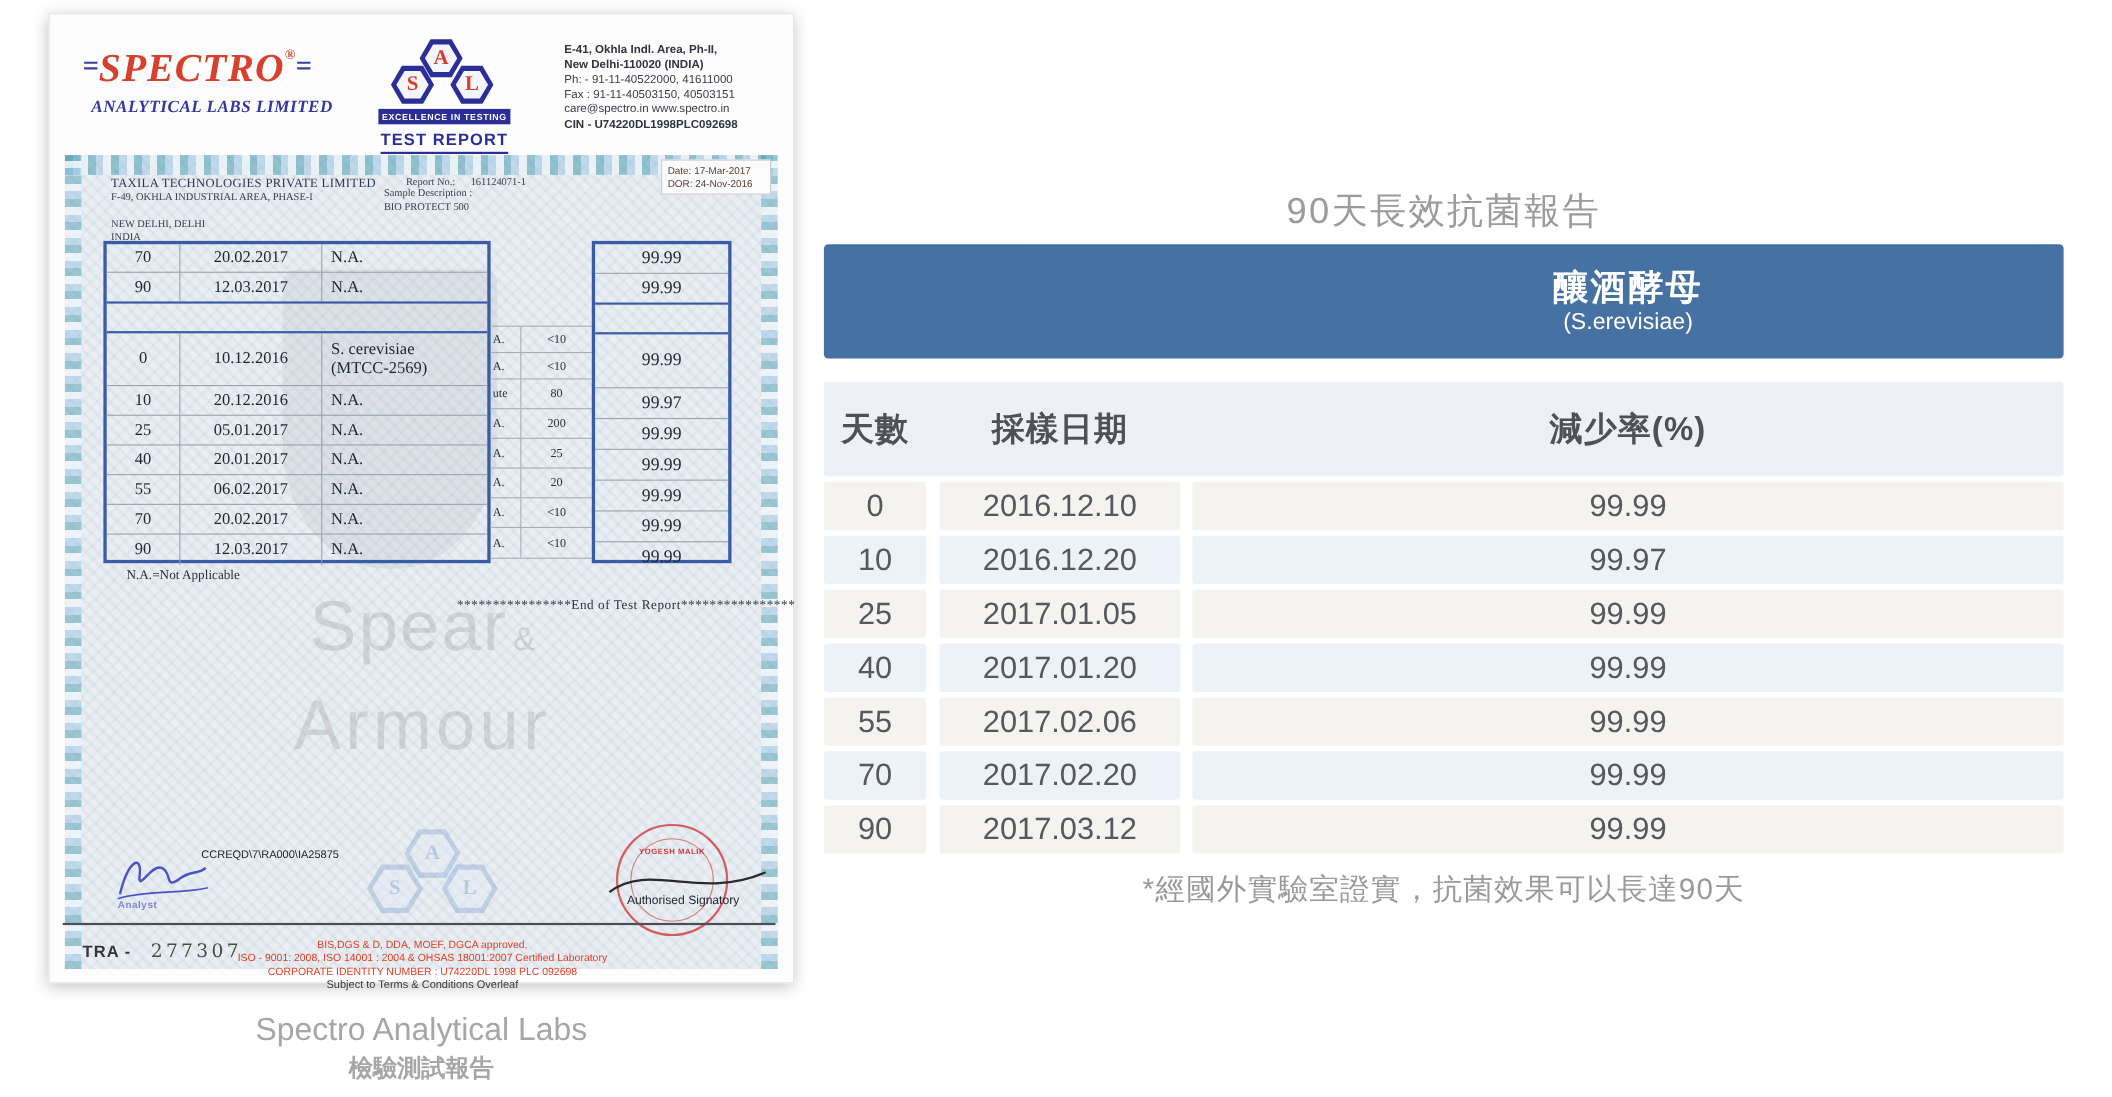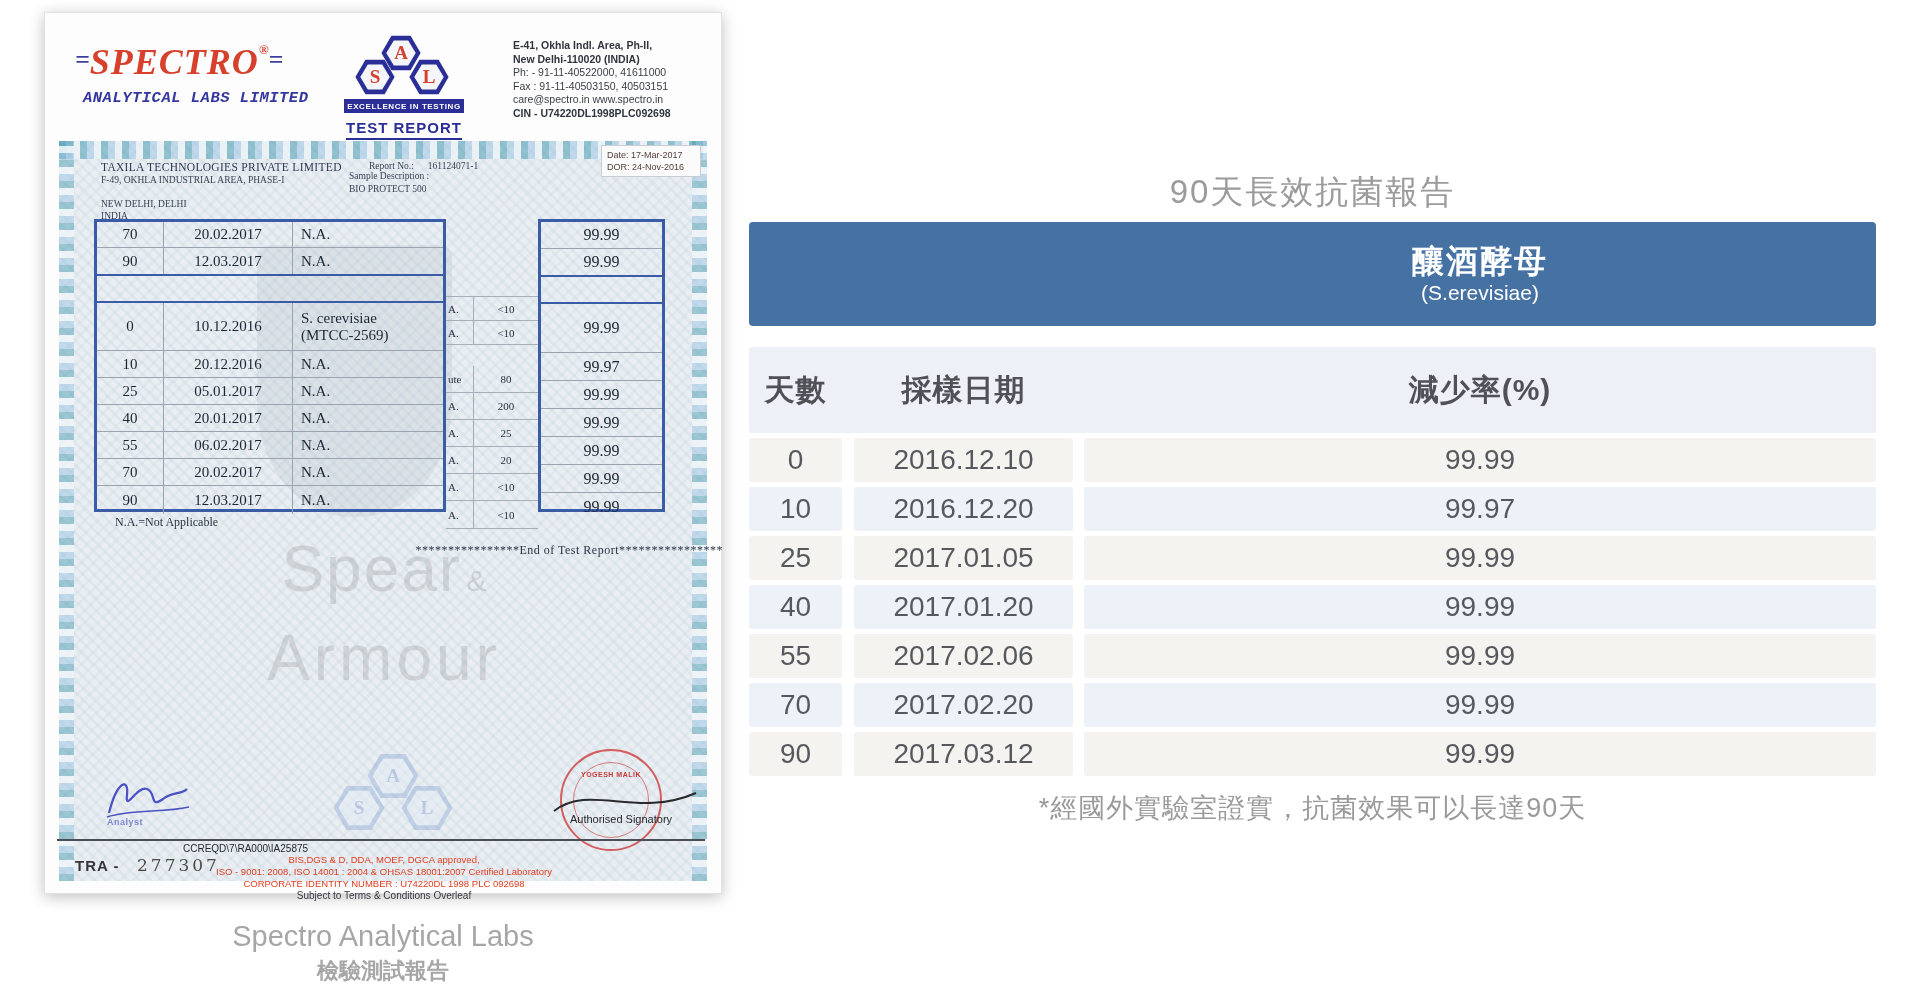--- a/index.html
+++ b/index.html
@@ -13,21 +13,21 @@
          background-image:repeating-linear-gradient(45deg,rgba(110,150,200,.08) 0 3px,rgba(0,0,0,0) 3px 8px),
                           repeating-linear-gradient(-45deg,rgba(70,170,160,.06) 0 3px,rgba(0,0,0,0) 3px 9px);}
   .gband{position:absolute;background-image:repeating-linear-gradient(90deg,rgba(40,140,165,.45) 0 7px,rgba(130,185,225,.40) 7px 14px,rgba(235,243,247,.8) 14px 21px);}
   .gside{position:absolute;width:15px;top:128px;bottom:12px;background-image:repeating-linear-gradient(0deg,rgba(40,140,165,.40) 0 7px,rgba(130,185,225,.38) 7px 14px,rgba(238,244,248,.85) 14px 21px);}
 
   
   .brand{position:absolute;left:30px;top:28px;font-family:"Liberation Serif",serif;font-style:italic;font-weight:bold;}
   .brand .nm{font-size:36px;color:#d6402c;letter-spacing:1px;}
   .brand .eq{font-size:26px;color:#3b3e9e;vertical-align:6px;}
   .brand .reg{font-size:13px;color:#d6402c;vertical-align:20px;}
-  .brand-sub{position:absolute;left:38px;top:76px;font-family:Liberation Mono, monospace;
+  .brand-sub{position:absolute;left:38px;top:76px;font-family:Liberation Serif, serif;
              font-style:italic;font-weight:bold;font-size:15.5px;color:#34379e;letter-spacing:.5px;}
   .hex{position:absolute;clip-path:polygon(26% 2%,74% 2%,99% 50%,74% 98%,26% 98%,1% 50%);background:#2b2e96;}
   .hex .hin{position:absolute;inset:5px;clip-path:polygon(26% 2%,74% 2%,99% 50%,74% 98%,26% 98%,1% 50%);
             background:#f5f6fa;display:flex;align-items:center;justify-content:center;
             font-family:"Liberation Serif",serif;font-weight:bold;font-size:19px;color:#d6402c;}
   .salbanner{position:absolute;left:299px;top:86px;width:120px;height:14px;background:#2b2e96;color:#fff;
              font-size:8px;font-weight:bold;letter-spacing:.6px;display:flex;align-items:center;justify-content:center;}
   .testreport{position:absolute;left:299px;top:106px;width:120px;text-align:center;}
   .testreport span{font-size:15px;font-weight:bold;color:#2b2e96;letter-spacing:1px;border-bottom:2.5px solid #2b2e96;padding-bottom:2px;}
   .addr{position:absolute;left:468px;top:26px;font-size:10.5px;line-height:13.5px;color:#3a3d46;}
@@ -75,21 +75,21 @@
   .spearwm{position:absolute;left:0;top:520px;width:678px;text-align:center;color:rgba(110,110,110,.20);
            font-family:"Liberation Sans",sans-serif;font-weight:300;line-height:72px;}
   .spearwm .w1{font-size:64px;letter-spacing:2px;margin-top:12px;}
   .spearwm .amp{font-size:30px;}
   .spearwm .w2{font-size:64px;letter-spacing:4px;display:block;}
   .wmhexwrap{position:absolute;left:282px;top:740px;width:130px;height:92px;opacity:.45;}
 
   
   .sig{position:absolute;left:58px;top:756px;}
   .analystlbl{position:absolute;left:62px;top:804px;font-size:9px;color:rgba(70,80,190,.65);font-weight:bold;letter-spacing:.5px;}
-  .sigcode{position:absolute;left:138px;top:830px;font-size:10px;color:#23262c;}
+  .sigcode{position:absolute;left:138px;top:759px;font-size:10px;color:#23262c;}
   .stamp{position:absolute;left:515px;top:736px;width:102px;height:102px;border:2px solid rgba(205,45,45,.75);
          border-radius:50%;box-sizing:border-box;}
   .stamp .in{position:absolute;inset:11px;border:1.5px solid rgba(205,45,45,.6);border-radius:50%;}
   .stampname{position:absolute;left:0;top:20px;width:100%;text-align:center;font-size:7px;color:rgba(200,40,40,.9);font-weight:bold;letter-spacing:.5px;}
   .authsig{position:absolute;left:501px;top:800px;width:150px;text-align:center;font-size:11px;color:#23262c;}
   .authswoosh{position:absolute;left:505px;top:768px;}
   .footline{position:absolute;left:12px;top:826px;width:648px;height:2px;background:#4c4e55;}
   .tralbl{position:absolute;left:30px;top:844px;font-size:15px;font-weight:bold;color:#33343a;letter-spacing:1px;}
   .tranum{position:absolute;left:92px;top:842px;font-family:"DejaVu Serif",serif;font-size:17px;color:#4c4c46;letter-spacing:3px;}
   .redlines{position:absolute;left:19px;top:841px;width:640px;text-align:center;font-size:9.5px;line-height:12px;color:#e23c20;}
@@ -232,21 +232,21 @@
 
     <div class="midstrip">
       <div class="mrow" style="height:24px;">
           <div class="ml">A.</div>
           <div class="mr">&lt;10</div>
         </div>
       <div class="mrow" style="height:24px;">
           <div class="ml">A.</div>
           <div class="mr">&lt;10</div>
         </div>
-      <div class="mrow" style="height:27px;margin-top:21px;">
+      <div class="mrow" style="height:27px;">
           <div class="ml">ute</div>
           <div class="mr">80</div>
         </div>
       <div class="mrow" style="height:27px;">
           <div class="ml">A.</div>
           <div class="mr">200</div>
         </div>
       <div class="mrow" style="height:27px;">
           <div class="ml">A.</div>
           <div class="mr">25</div>

